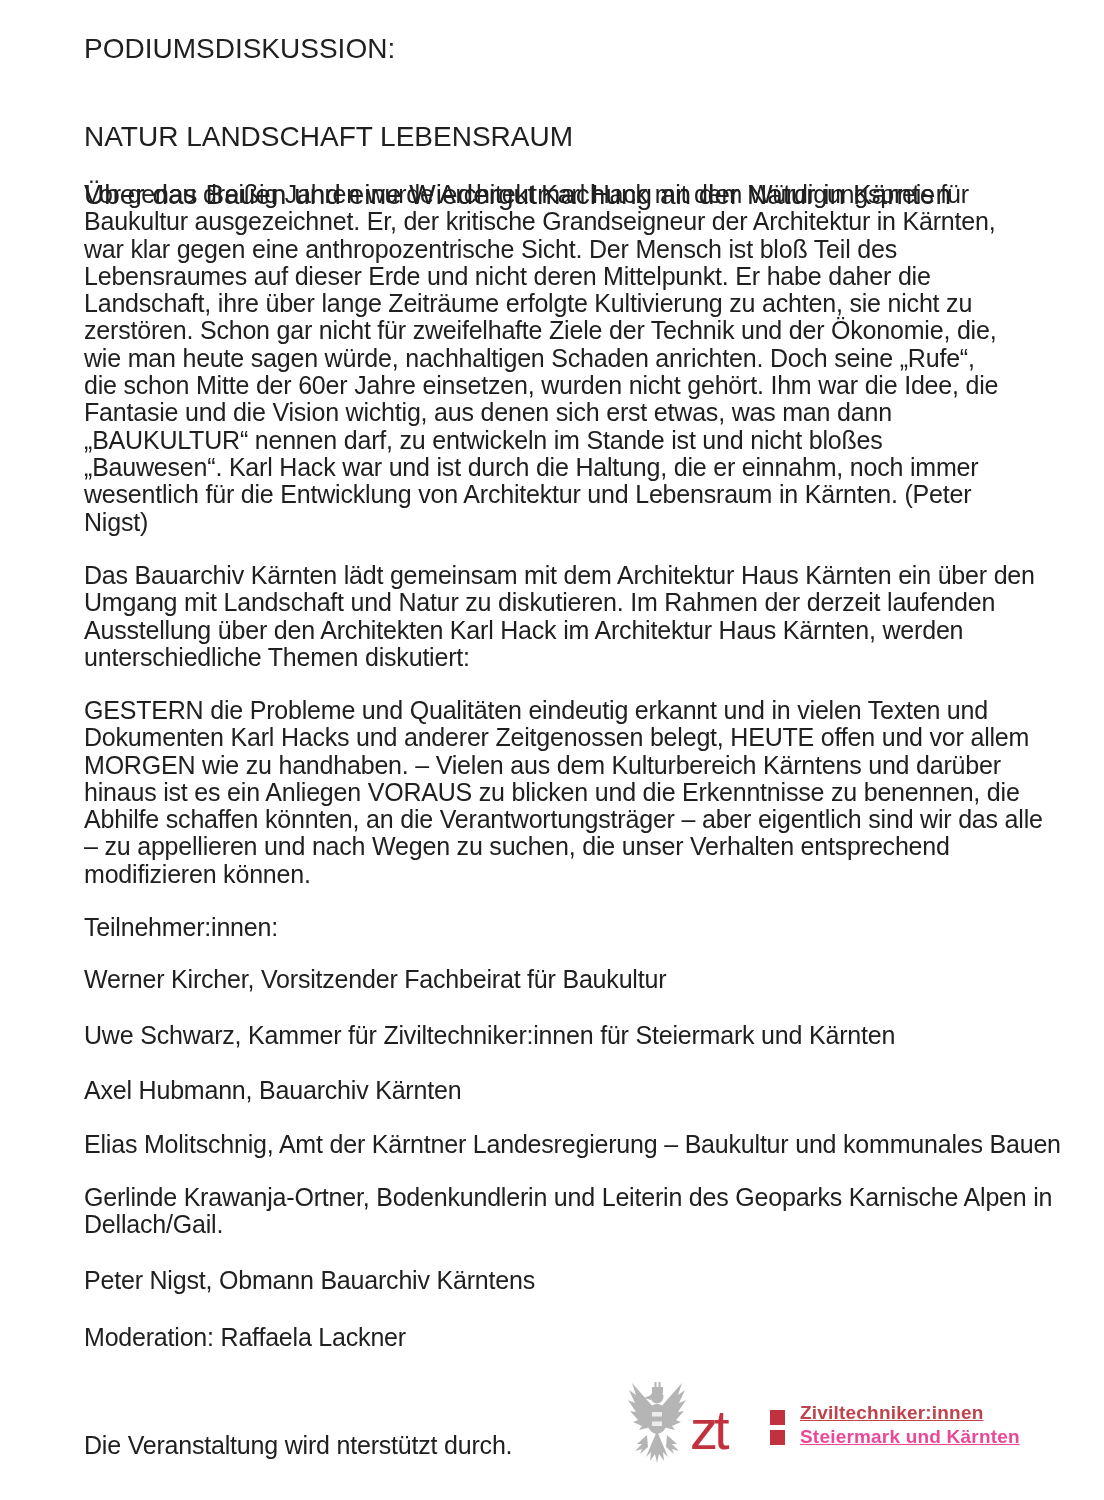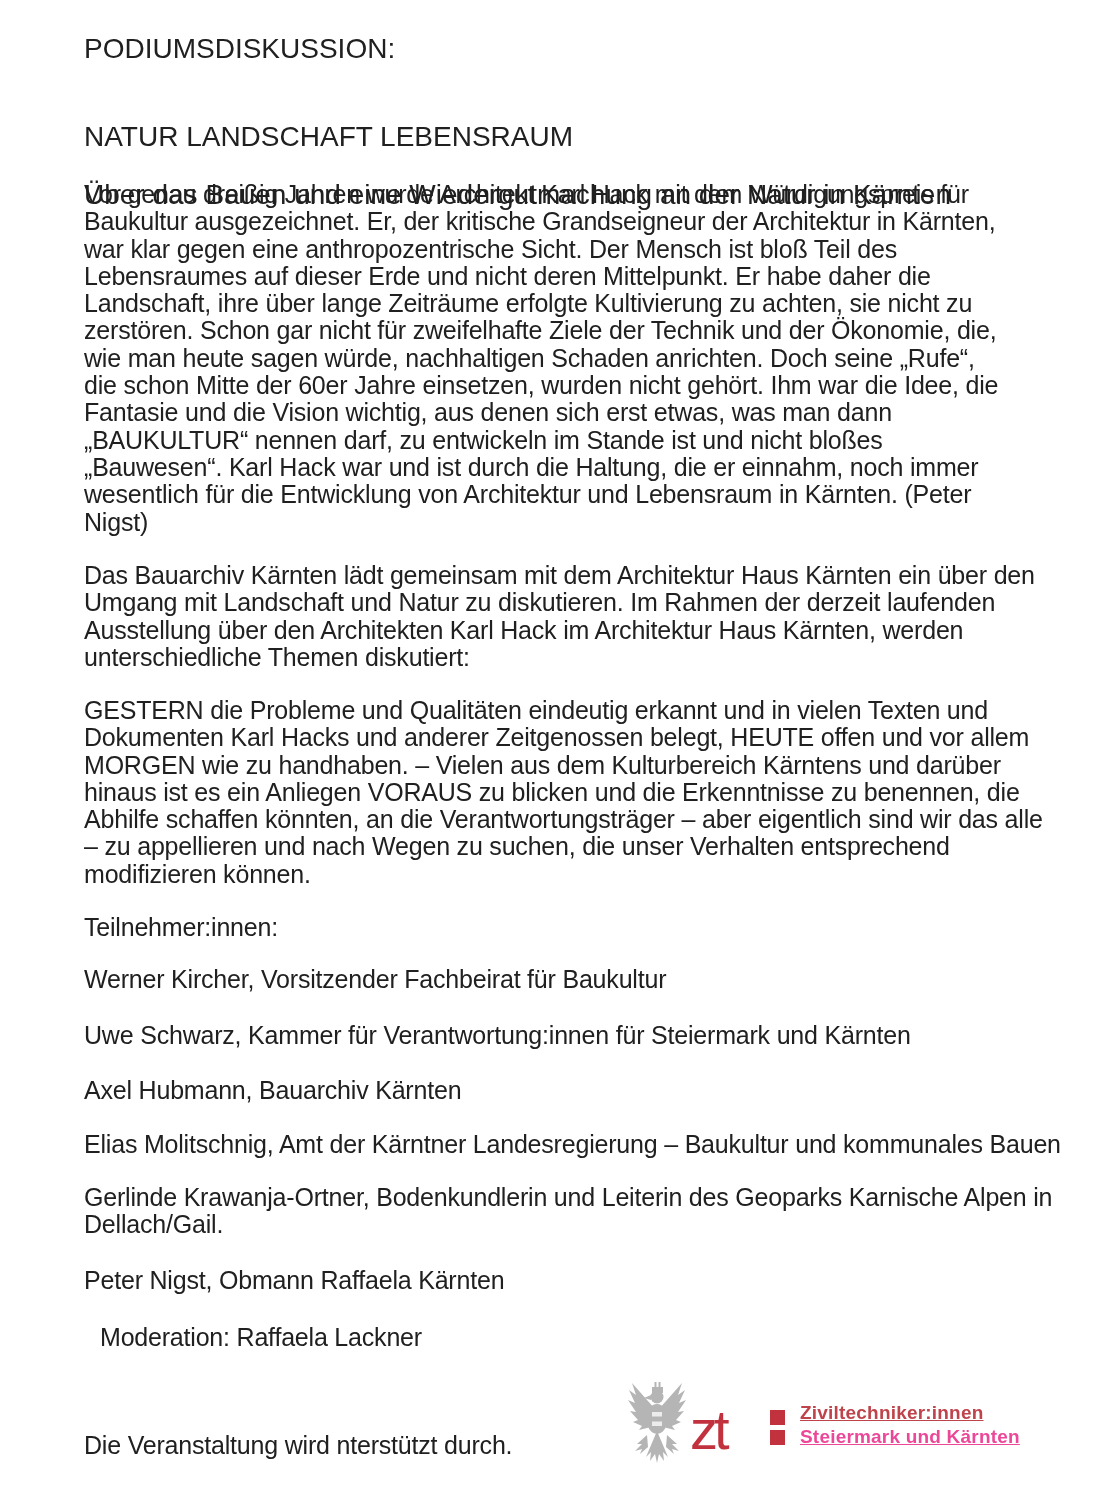--- a/index.html
+++ b/index.html
@@ -57,32 +57,32 @@
 MORGEN wie zu handhaben. – Vielen aus dem Kulturbereich Kärntens und darüber
 hinaus ist es ein Anliegen VORAUS zu blicken und die Erkenntnisse zu benennen, die
 Abhilfe schaffen könnten, an die Verantwortungsträger – aber eigentlich sind wir das alle
 – zu appellieren und nach Wegen zu suchen, die unser Verhalten entsprechend
 modifizieren können.</p>
 
 <p class="abs body-text" style="top:914px;">Teilnehmer:innen:</p>
 
 <p class="abs body-text" style="top:966px;">Werner Kircher, Vorsitzender Fachbeirat für Baukultur</p>
 
-<p class="abs body-text" style="top:1022px;">Uwe Schwarz, Kammer für Verantwortung:innen für Steiermark und Kärnten</p>
+<p class="abs body-text" style="top:1022px;">Uwe Schwarz, Kammer für Ziviltechniker:innen für Steiermark und Kärnten</p>
 
 <p class="abs body-text" style="top:1077px;">Axel Hubmann, Bauarchiv Kärnten</p>
 
 <p class="abs body-text" style="top:1131px;">Elias Molitschnig, Amt der Kärntner Landesregierung – Baukultur und kommunales Bauen</p>
 
 <p class="abs body-text" style="top:1184px;">Gerlinde Krawanja-Ortner, Bodenkundlerin und Leiterin des Geoparks Karnische Alpen in
 Dellach/Gail.</p>
 
-<p class="abs body-text" style="top:1267px;">Peter Nigst, Obmann Raffaela Kärnten</p>
+<p class="abs body-text" style="top:1267px;">Peter Nigst, Obmann Bauarchiv Kärntens</p>
 
-<p class="abs body-text" style="top:1324px;margin-left:16px;">Moderation: Raffaela Lackner</p>
+<p class="abs body-text" style="top:1324px;">Moderation: Raffaela Lackner</p>
 
 <p class="abs body-text" style="top:1432px;">Die Veranstaltung wird nterstützt durch.</p>
 
 <div>
 
   <svg class="eagle" width="62" height="88" viewBox="0 0 62 88" aria-hidden="true">
     <g class="eagle-fill">
 
       <path d="M29 32 L6 6 L10 18 L3 13 L9 26 L2 23 L10 35 L4 34 L12 43 L7 45 L16 49 L13 53 L25 50 Z" fill="#B5B5B5"></path>
 

